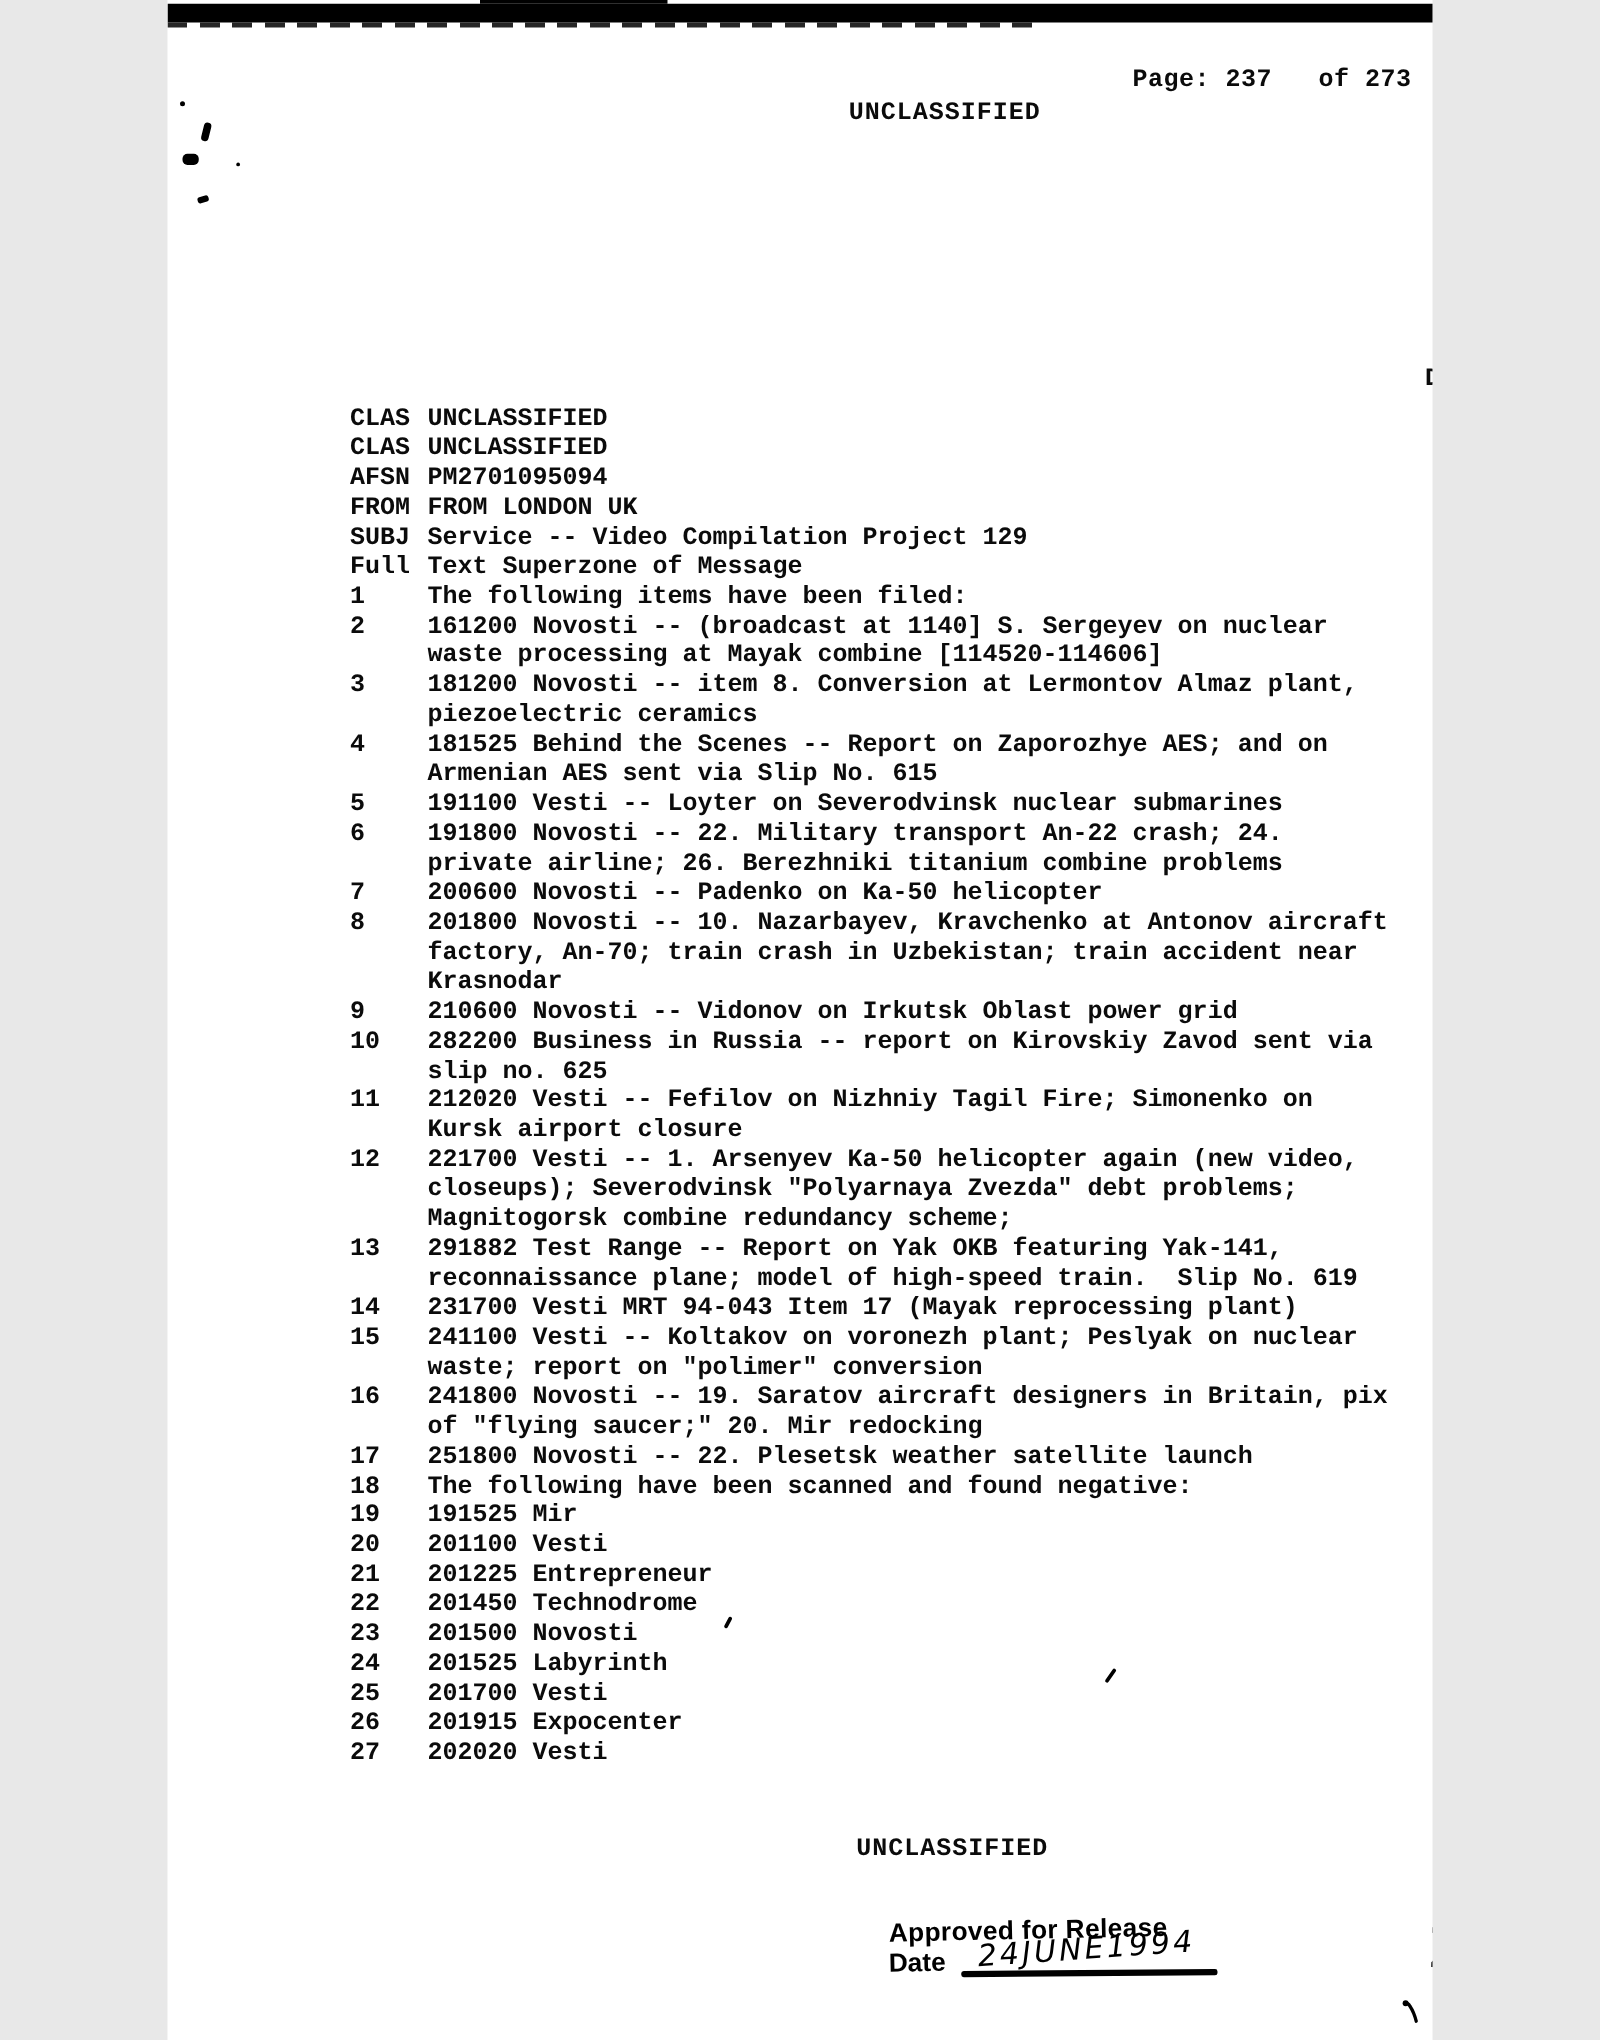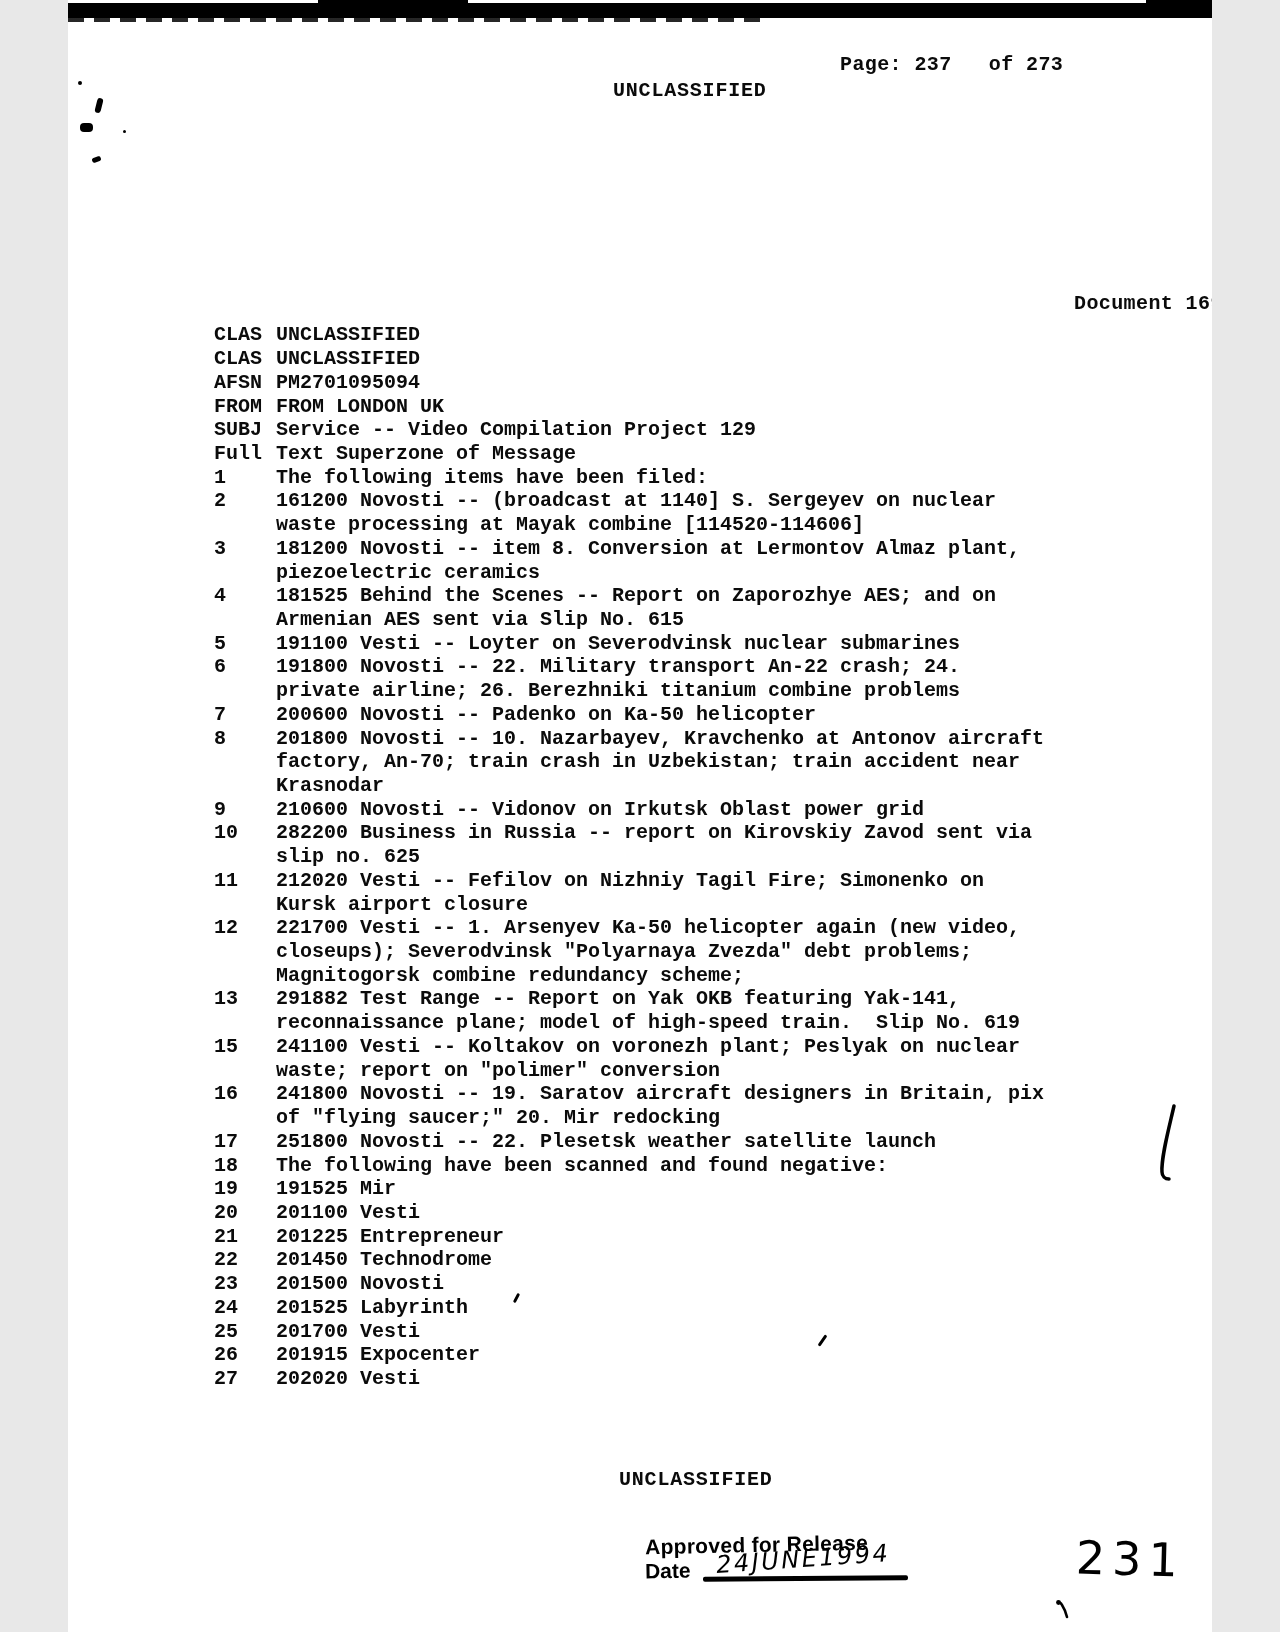--- a/index.html
+++ b/index.html
@@ -1,34 +1,34 @@
 <!DOCTYPE html>
 <html><head>
 <meta charset="utf-8">
 <style>
   html,body { margin:0; padding:0; background:#e8e8e8; }
   .page {
-    position:relative; width:1144px; height:1632px; margin:0 auto;
+    position:relative; width:1012px; height:1632px; margin:0 auto;
     background:#ffffff; overflow:hidden;
     font-family:"Liberation Mono","DejaVu Sans Mono",monospace;
     font-weight:bold; color:#0b0b0b;
   }
   
   .topbar { position:absolute; left:0; top:3px; width:1280px; height:15px; background:#000; }
   .topbar-fray {
     position:absolute; left:0; top:18px; width:700px; height:4px;
     background:repeating-linear-gradient(90deg,#000 0 16px,transparent 16px 26px);
     opacity:.85;
   }
   .topbar-dash-a { position:absolute; left:250px; top:0; width:150px; height:3px; background:#000; }
   .topbar-dash-b { position:absolute; left:1078px; top:0; width:95px; height:3px; background:#000; }
   
   .tw { position:absolute; font-size:20px; line-height:23px; white-space:pre; letter-spacing:.4px; }
   .doc-body { position:absolute; left:146px; top:323px; }
-  .row { display:flex; height:23.72px; align-items:center; }
+  .row { display:flex; height:23.72px; align-items:flex-end; }
   .lbl { flex:0 0 62px; width:62px; font-size:20px; white-space:pre; }
   .txt { font-size:20px; white-space:pre; }
   
   .stamp1 {
     position:absolute; left:577px; top:1533px;
     font-family:"Liberation Sans",sans-serif; font-weight:bold; font-size:21px;
     transform:rotate(-1.2deg); color:#000; letter-spacing:.3px;
   }
   .stamp2 {
     position:absolute; left:577px; top:1559px;
@@ -194,20 +194,24 @@
     </div>
       <div class="row">
       <span class="lbl">13</span>
       <span class="txt">291882 Test Range -- Report on Yak OKB featuring Yak-141,</span>
     </div>
       <div class="row">
       <span class="lbl"></span>
       <span class="txt">reconnaissance plane; model of high-speed train.  Slip No. 619</span>
     </div>
       <div class="row">
+      <span class="lbl">14</span>
+      <span class="txt">231700 Vesti MRT 94-043 Item 17 (Mayak reprocessing plant)</span>
+    </div>
+      <div class="row">
       <span class="lbl">15</span>
       <span class="txt">241100 Vesti -- Koltakov on voronezh plant; Peslyak on nuclear</span>
     </div>
       <div class="row">
       <span class="lbl"></span>
       <span class="txt">waste; report on "polimer" conversion</span>
     </div>
       <div class="row">
       <span class="lbl">16</span>
       <span class="txt">241800 Novosti -- 19. Saratov aircraft designers in Britain, pix</span>

